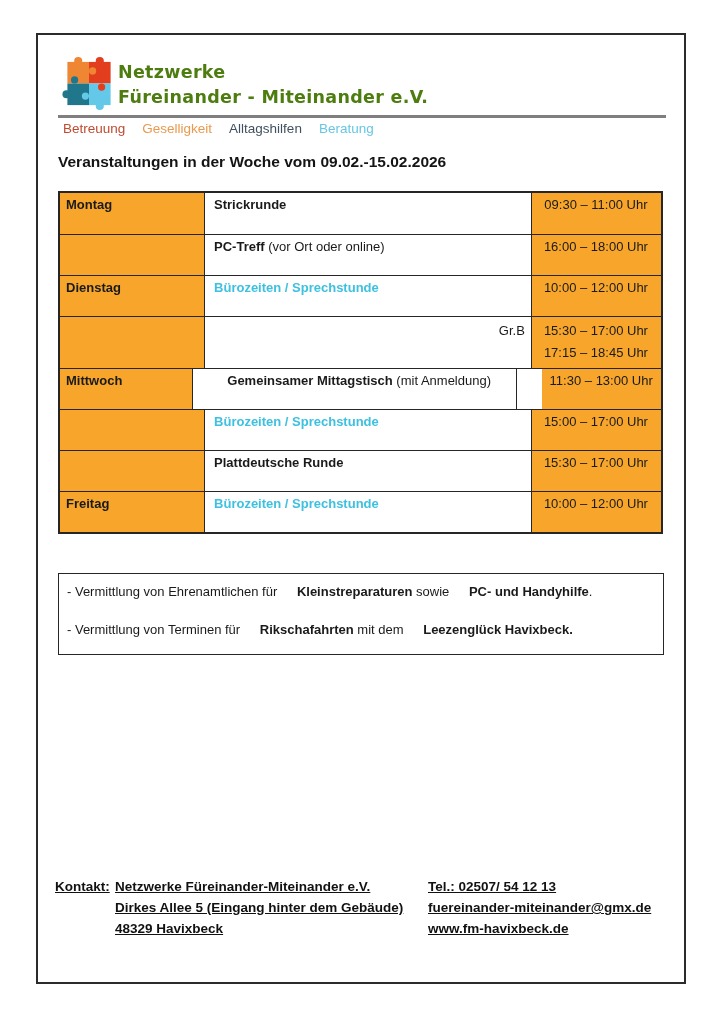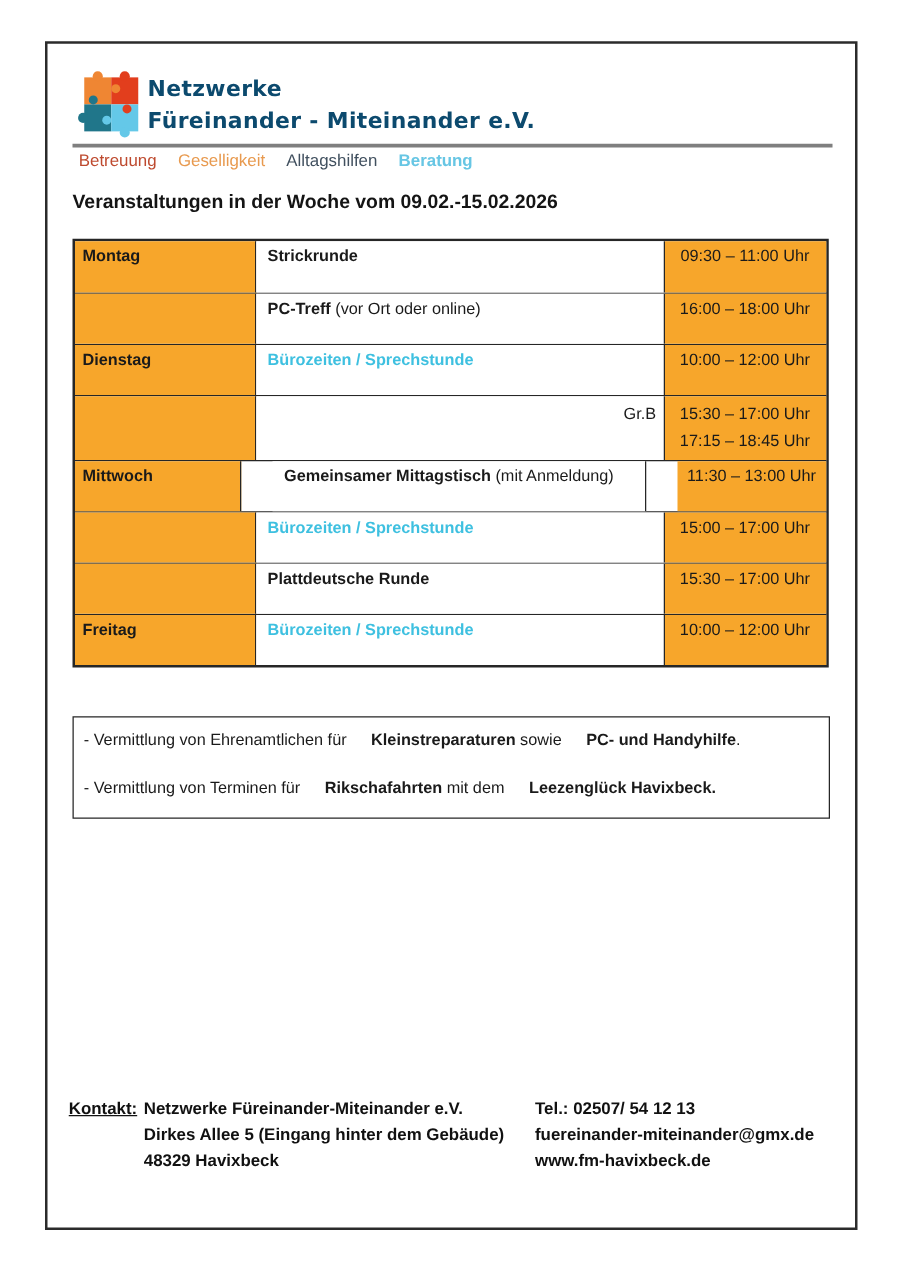--- a/index.html
+++ b/index.html
@@ -8,21 +8,21 @@
     font-family:"Liberation Sans",sans-serif;color:#1a1a1a;overflow:hidden;
   }
   .abs{position:absolute;}
   .page-frame{
     left:36px;top:33px;width:650px;height:951px;
     border:2px solid #2b2b2b;box-sizing:border-box;background:#ffffff;
   }
   
   .logo-mark{left:62px;top:56px;width:54px;height:55px;}
   .logo-text{left:118px;top:60px;font-size:17.5px;font-weight:bold;line-height:25px;
-    font-family:"DejaVu Sans",sans-serif;letter-spacing:0.3px;color:#0c4a6e;}
+    font-family:"DejaVu Sans",sans-serif;letter-spacing:0.3px;color:#4d7c0f;}
   .divider{left:58px;top:115px;width:608px;height:3px;background:#7f7f7f;}
   .nav{left:63px;top:121px;display:flex;gap:17px;font-size:13.5px;line-height:16px;}
   .nav-item{white-space:nowrap;}
   .page-title{left:58px;top:153px;font-size:15.5px;font-weight:bold;color:#141414;}
   
   .stable{left:58px;top:191px;width:605px;border:2px solid #262626;box-sizing:border-box;
     font-size:13px;line-height:17px;}
   .trow{display:flex;box-sizing:border-box;border-top:1px solid #262626;}
   .trow:first-child{border-top:none;}
   .cell{box-sizing:border-box;padding:3px 6px;overflow:hidden;}
@@ -35,21 +35,21 @@
   .seg-bold{font-weight:bold;}
   .seg-regular{font-weight:normal;}
   .seg-cyan{font-weight:bold;color:var(--cyan);}
   .gr{margin-left:4px;white-space:nowrap;}
   
   .info-box{left:58px;top:573px;width:606px;height:82px;border:1px solid #262626;
     box-sizing:border-box;padding:9px 8px;font-size:13px;line-height:17px;}
   .info-line + .info-line{margin-top:21px;}
   .b{font-weight:bold;padding-left:16px;}
   
-  .contact{font-size:13.5px;font-weight:bold;line-height:21px;color:#111;}
+  .contact{font-size:13.5px;font-weight:bold;line-height:21px;color:#111;text-decoration:underline;}
   .contact-label{left:55px;top:876px;text-decoration:underline;}
   .contact-address{left:115px;top:876px;}
   .contact-details{left:428px;top:876px;}
   
   .pz-o{fill:var(--logo-orange);} .pz-r{fill:var(--logo-red);}
   .pz-t{fill:var(--logo-teal);} .pz-b{fill:var(--logo-blue);}
 </style>
 </head>
 <body>
 
@@ -74,21 +74,21 @@
   <div>Netzwerke</div>
   <div>Füreinander - Miteinander e.V.</div>
 </div>
 
 <div class="abs divider"></div>
 
 <div class="abs nav">
     <span class="nav-item" style="color: rgb(190, 74, 47);">Betreuung</span>
     <span class="nav-item" style="color: rgb(232, 154, 79);">Geselligkeit</span>
     <span class="nav-item" style="color: rgb(65, 80, 95);">Alltagshilfen</span>
-    <span class="nav-item" style="color: rgb(103, 198, 228); font-weight: bold;">Beratung</span>
+    <span class="nav-item" style="color: rgb(103, 198, 228);">Beratung</span>
   </div>
 
 <div class="abs page-title">Veranstaltungen in der Woche vom 09.02.-15.02.2026</div>
 
 <div class="abs stable">
     <div class="trow" style="height: 41px;">
       <div class="cell cell-day">Montag</div>
       <div class="cell cell-event">
         <div class="event-line">
           <span><span class="seg-bold">Strickrunde</span></span>

